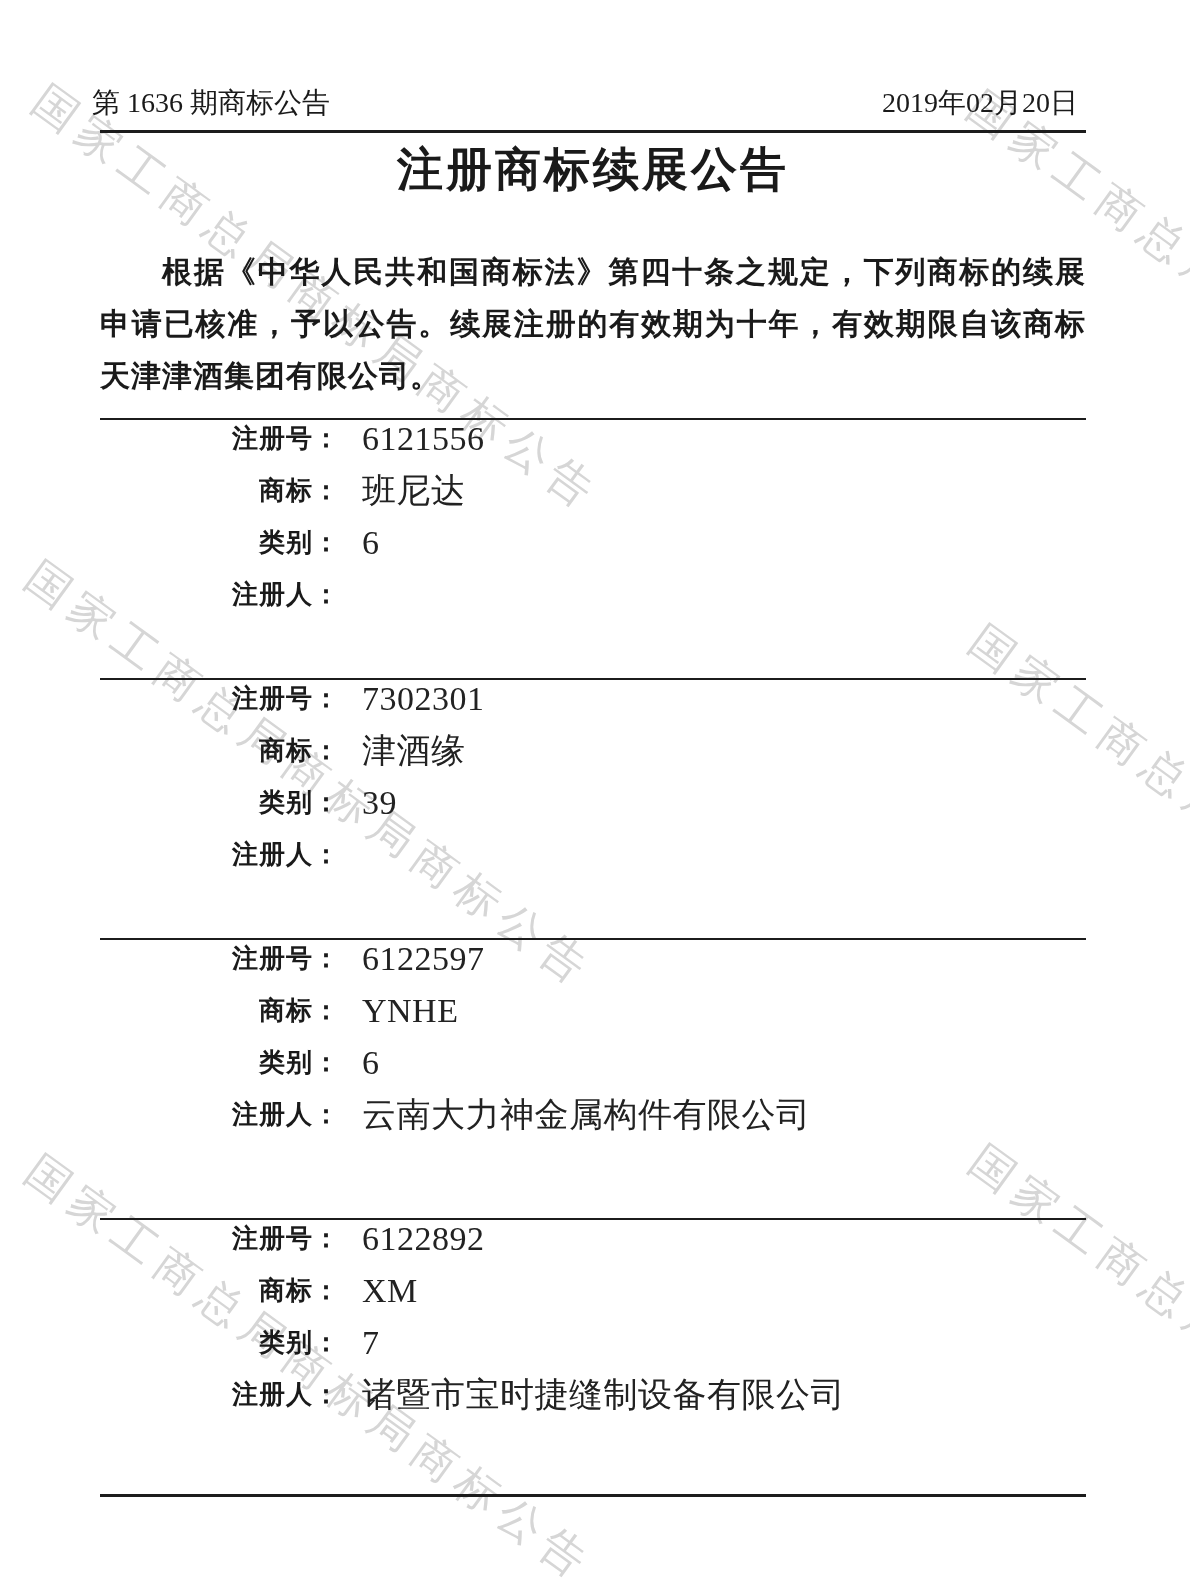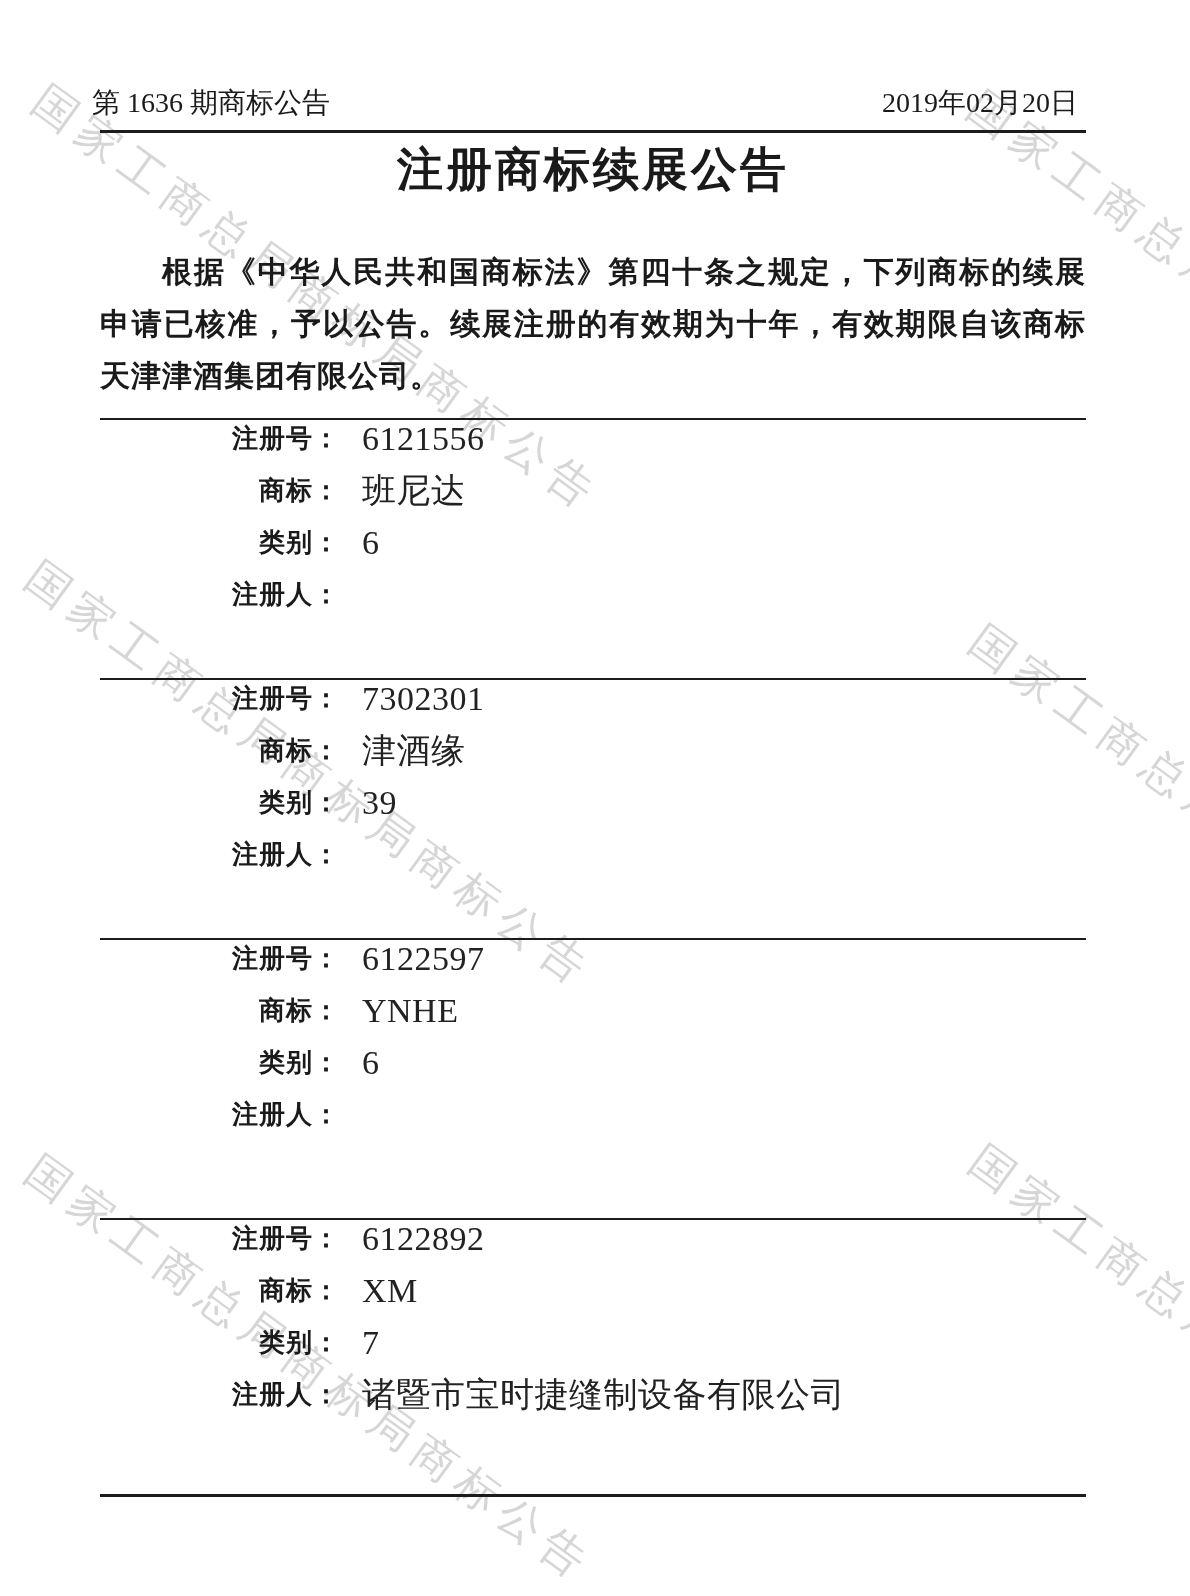--- a/index.html
+++ b/index.html
@@ -181,20 +181,21 @@
       <div class="field-row">
         <span class="field-label">商标：</span>
         <span class="field-value">YNHE</span>
       </div>
       <div class="field-row">
         <span class="field-label">类别：</span>
         <span class="field-value">6</span>
       </div>
       <div class="field-row">
         <span class="field-label">注册人：</span>
+        <span class="field-value">云南大力神金属构件有限公司</span>
       </div>
     </div>
 
     <div class="record h276">
       <div class="field-row">
         <span class="field-label">注册号：</span>
         <span class="field-value">6122892</span>
       </div>
       <div class="field-row">
         <span class="field-label">商标：</span>

